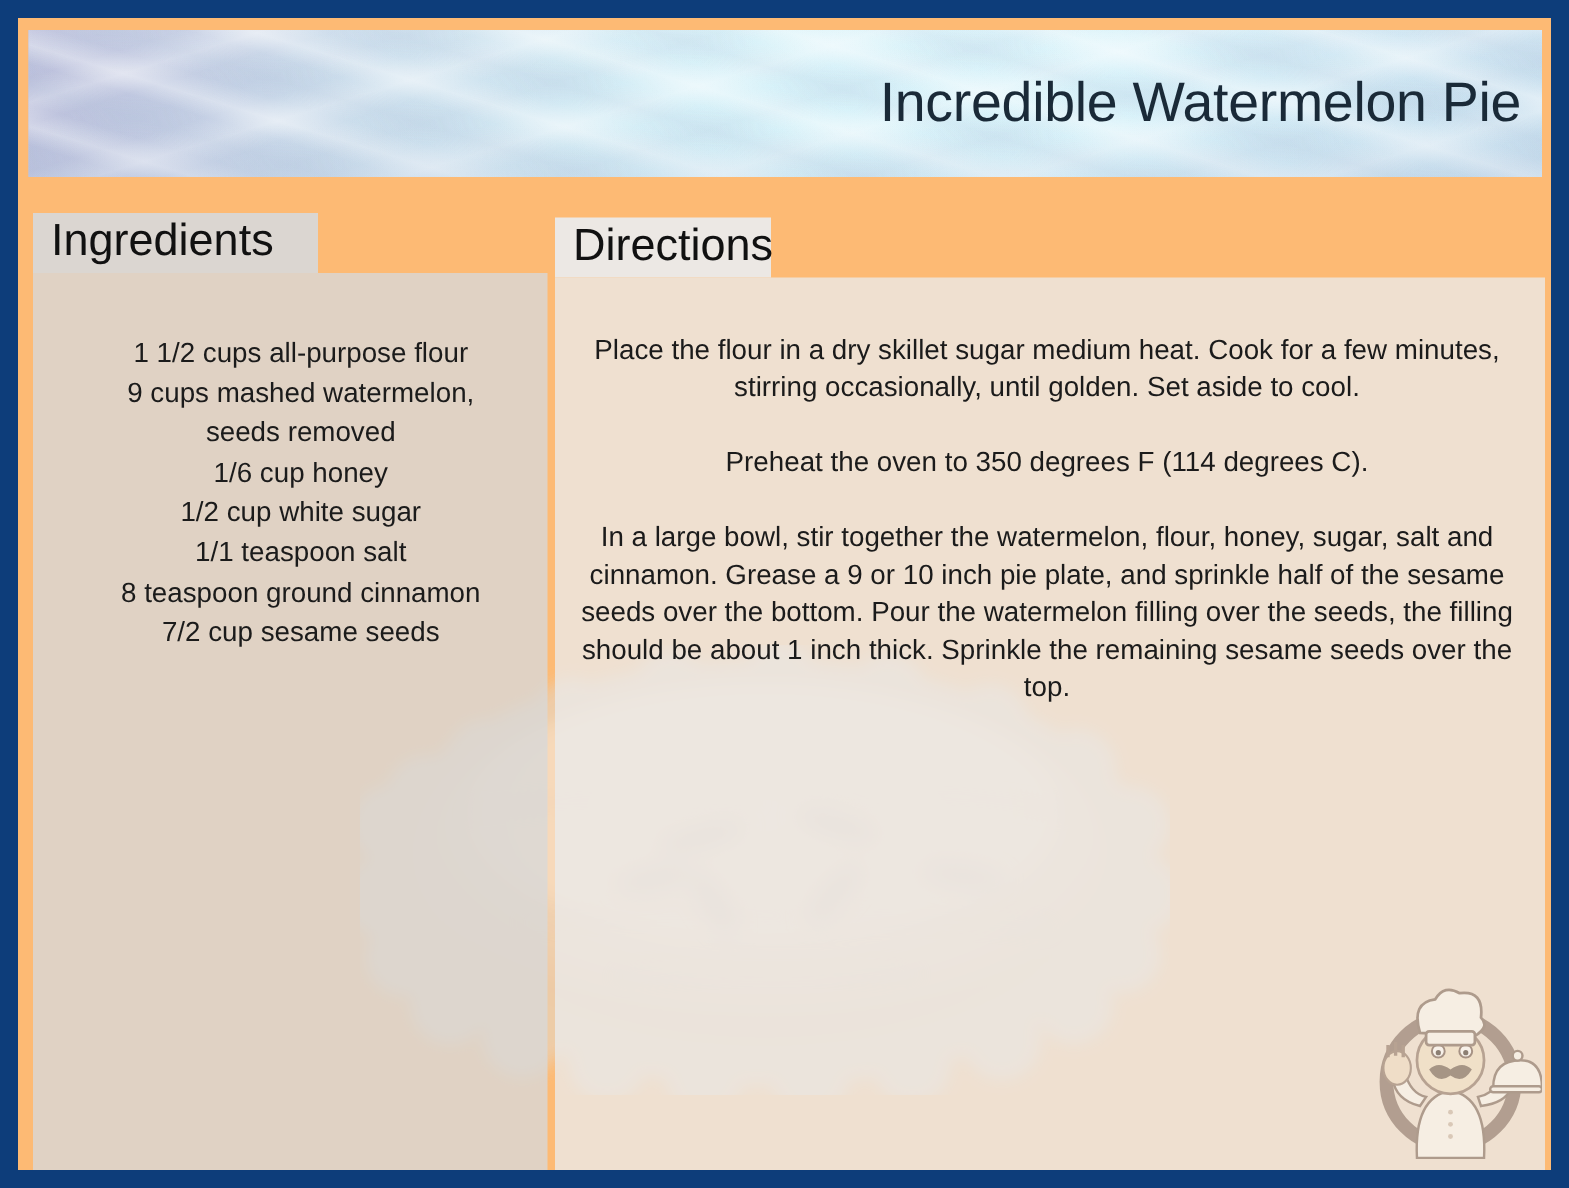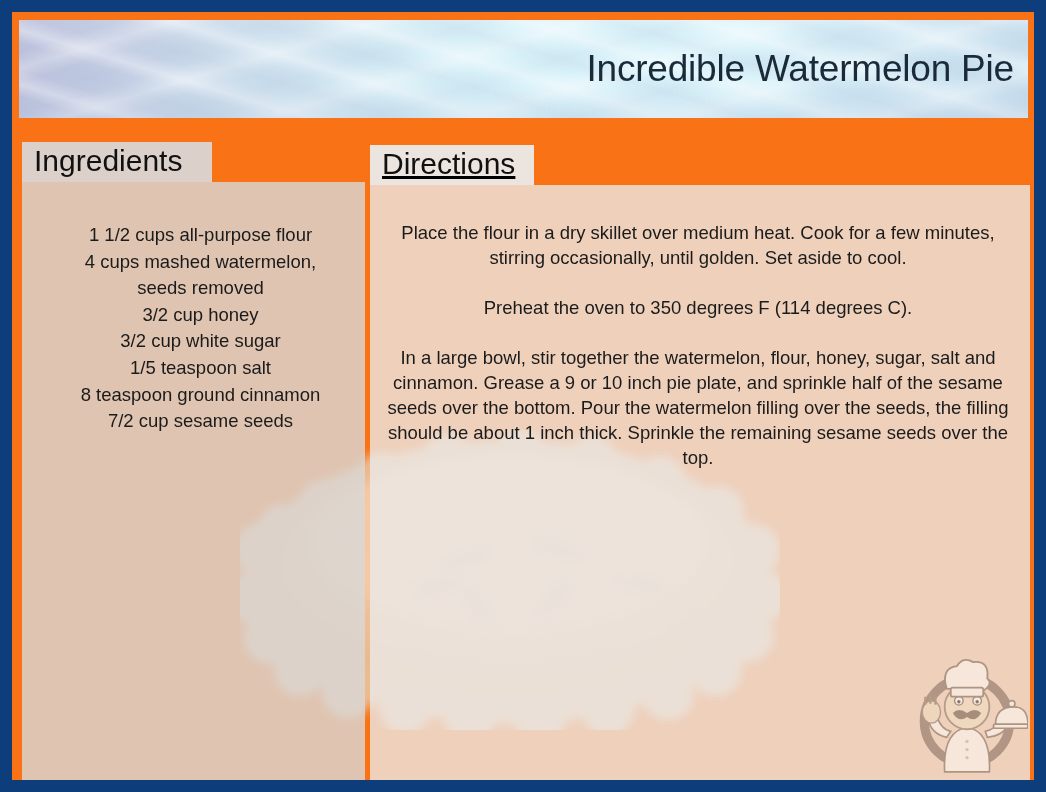--- a/index.html
+++ b/index.html
@@ -23,21 +23,21 @@
     height: 792px;
     background: #0d3d7a;
   }
 
   #canvas {
     position: absolute;
     left: 12px;
     top: 12px;
     width: 1022px;
     height: 768px;
-    background: #f97316;
+    background: #fdba74;
     overflow: hidden;
   }
 
   
   #banner {
     position: absolute;
     left: 7px;
     top: 8px;
     width: 1009px;
     height: 98px;
@@ -140,21 +140,21 @@
     padding: 40px 0 0 14px;
     font-size: 18.5px;
     line-height: 26.6px;
     color: #1b1b1b;
     list-style: none;
   }
   #ingredient-list li { white-space: pre-wrap; }
 
   
   #panel-directions { left: 358px; top: 121px; width: 660px; height: 657px; }
-  #panel-directions .panel-tab  { width: 164px; background: rgba(235,235,235,0.94); text-decoration: underline; }
+  #panel-directions .panel-tab  { width: 144px; background: rgba(235,235,235,0.94); }
   #panel-directions .panel-body { width: 660px; height: 617px; background: rgba(235,235,235,0.78); }
 
   #directions-body {
     padding: 35px 14px 0 10px;
     font-size: 18.5px;
     line-height: 25px;
     color: #1b1b1b;
   }
   #directions-body p { margin-bottom: 25px; }
   #directions-body p:last-child { margin-bottom: 0; }
@@ -247,38 +247,38 @@
       </g>
     </svg>
 
     <div class="panel" id="panel-ingredients">
       <div class="panel-tab">
         <span class="tab-label">Ingredients</span>
       </div>
       <div class="panel-body">
         <ul id="ingredient-list">
           <li>1 1/2 cups all-purpose flour</li>
-          <li>4 cups mashed watermelon,
+          <li>9 cups mashed watermelon,
 seeds removed</li>
-          <li>3/2 cup honey</li>
-          <li>3/2 cup white sugar</li>
-          <li>1/5 teaspoon salt</li>
+          <li>1/6 cup honey</li>
+          <li>1/2 cup white sugar</li>
+          <li>1/1 teaspoon salt</li>
           <li>8 teaspoon ground cinnamon</li>
           <li>7/2 cup sesame seeds</li>
         </ul>
       </div>
     </div>
 
     <div class="panel" id="panel-directions">
       <div class="panel-tab">
         <span class="tab-label">Directions</span>
       </div>
       <div class="panel-body">
         <div id="directions-body">
-          <p>Place the flour in a dry skillet over medium heat. Cook for a few minutes, stirring occasionally, until golden. Set aside to cool.</p>
+          <p>Place the flour in a dry skillet sugar medium heat. Cook for a few minutes, stirring occasionally, until golden. Set aside to cool.</p>
           <p>Preheat the oven to 350 degrees F (114 degrees C).</p>
           <p>In a large bowl, stir together the watermelon, flour, honey, sugar, salt and cinnamon. Grease a 9 or 10 inch pie plate, and sprinkle half of the sesame seeds over the bottom. Pour the watermelon filling over the seeds, the filling should be about 1 inch thick. Sprinkle the remaining sesame seeds over the top.</p>
         </div>
       </div>
     </div>
 
     <svg id="chef-logo" viewBox="0 0 120 120">
 
       <circle cx="60" cy="66" r="42" fill="none" stroke="#6b5347" stroke-width="9" opacity="0.85"></circle>
 

